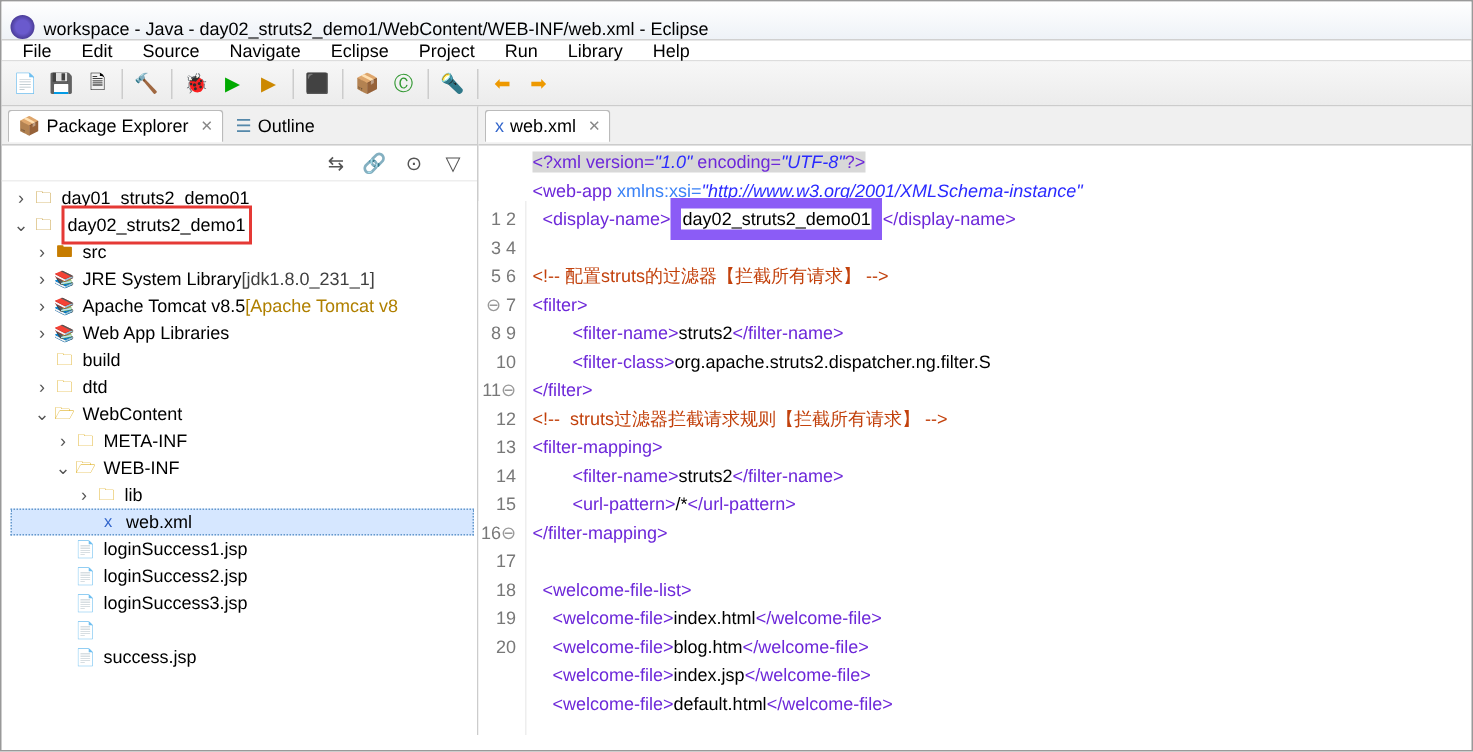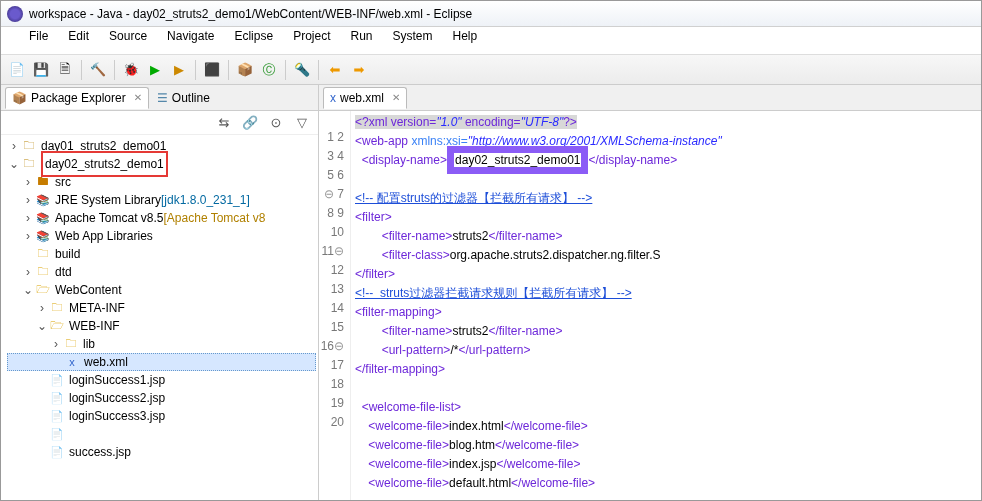--- a/index.html
+++ b/index.html
@@ -1,41 +1,41 @@
 <!DOCTYPE html>
 <html><head>
 <meta charset="utf-8">
 <style>
 * { margin: 0; padding: 0; box-sizing: border-box; font-family: "Segoe UI", Tahoma, sans-serif; font-size: 12px; }
 body { width: 982px; height: 501px; background: #fff; overflow: hidden; border: 1px solid #999; }
-.titlebar { height: 26px; background: linear-gradient(#fff,#eef2f7); display: flex; align-items: center; padding: 0 6px; border-bottom: 1px solid #d0d0d0; }
+.titlebar { height: 26px; background: linear-gradient(#fff,#eef2f7); display: flex; align-items: flex-end; padding: 0 6px; border-bottom: 1px solid #d0d0d0; }
 .titlebar-icon { width: 16px; height: 16px; margin-right: 6px; background: radial-gradient(circle,#6a5acd 40%,#4b3d99 70%); border-radius: 50%; display:inline-block; }
-.menubar { height: 28px; display: flex; padding: 0 20px; border-bottom: 1px solid #ddd; gap: 4px; }
+.menubar { height: 14px; display: flex; align-items: center; padding: 0 6px; border-bottom: 1px solid #ddd; gap: 4px; }
 .menubar span { padding: 2px 8px; cursor: default; }
 .toolbar { height: 30px; display: flex; align-items: center; padding: 0 6px; border-bottom: 1px solid #ccc; gap: 4px; background: linear-gradient(#f7f7f7,#ececec); }
 .tbtn { width: 20px; height: 20px; display: inline-flex; align-items: center; justify-content: center; border: 1px solid transparent; cursor: pointer; font-size: 13px; }
 .tsep { width:1px; height:20px; background:#ccc; margin:0 2px; }
 .workarea { display: flex; height: calc(100% - 80px); }
 .leftpanel { width: 318px; border-right: 1px solid #ccc; display: flex; flex-direction: column; }
 .tabs { height: 26px; display: flex; align-items: center; border-bottom: 1px solid #ccc; padding: 0 4px; gap: 2px; background: #f0f0f0; }
 .tab { padding: 3px 6px; display: flex; align-items: center; gap: 4px; cursor: default; }
 .tab.active { background: #fff; border: 1px solid #bbb; border-bottom-color: #fff; border-radius: 3px 3px 0 0; }
 .minitoolbar { height: 24px; display: flex; align-items: center; justify-content: flex-end; padding: 0 6px; gap: 6px; border-bottom: 1px solid #eee; color:#555; }
 .tree { flex: 1; overflow: auto; padding: 2px 2px 2px 6px; }
 .tnode { display: flex; align-items: center; height: 18px; cursor: default; white-space: nowrap; }
 .twister { width: 14px; text-align: center; color: #555; }
 .ticon { width: 16px; height: 16px; margin-right: 4px; display: inline-flex; align-items: center; justify-content: center; font-size: 11px; }
 .ind1 { padding-left: 14px; } .ind2 { padding-left: 28px; } .ind3 { padding-left: 42px; }
 .selected-box { border: 2px solid #e53935; padding: 4px 2px; }
 .rightpanel { flex: 1; display: flex; flex-direction: column; }
 .editortabs { height: 26px; display: flex; align-items: center; border-bottom: 1px solid #ccc; padding: 0 4px; background: #f0f0f0; }
 .editor { flex: 1; display: flex; font-family: "Courier New", monospace; font-size: 14px; position: relative; }
-.gutter { width: 32px; text-align: right; color: #787878; padding: 17px 6px 2px 0; background: #fff; border-right:1px solid #eee; line-height: 19px; }
+.gutter { width: 32px; text-align: right; color: #787878; padding: 3px 6px 2px 0; background: #fff; border-right:1px solid #eee; line-height: 19px; margin-top: 37px; }
 .codearea { flex:1; padding: 2px 4px; line-height: 19px; white-space: pre; overflow:hidden; }
-.c-tag { color: #6d28d9; } .c-attr { color: #3b82f6; } .c-str { color: #2a2aff; font-style: italic; } .c-cmt { color: #1d4ed8; text-decoration: underline; } .c-txt { color: #000; }
+.c-tag { color: #6d28d9; } .c-attr { color: #3b82f6; } .c-str { color: #2a2aff; font-style: italic; } .c-cmt { color: #c2410c; } .c-txt { color: #000; }
 .hl-box { border: 7px solid #8b5cf6; padding: 0 1px; }
 .watermark { position:absolute; right:8px; bottom:2px; color:#bbb; font-size:13px; font-family:"Courier New",monospace; }
 .fold { display:inline-block; width:10px; color:#999; text-align:center; }
 .ic-prj{color:#b8860b;} .ic-src{color:#c67c00;} .ic-lib{color:#2d7db3;} .ic-fld{color:#d9a300;} .ic-flo{color:#d9a300;} .ic-file{color:#4a6;}
 .close-x{color:#888;margin-left:4px;font-size:10px;}
 </style>
 </head>
 <body>
 
 <div class="titlebar">
@@ -44,21 +44,21 @@
 </div>
 
 <div class="menubar">
   <span>File</span>
   <span>Edit</span>
   <span>Source</span>
   <span>Navigate</span>
   <span>Eclipse</span>
   <span>Project</span>
   <span>Run</span>
-  <span>System</span>
+  <span>Library</span>
   <span>Help</span>
 </div>
 
 <div class="toolbar">
   <span class="tbtn">📄</span>
   <span class="tbtn">💾</span>
   <span class="tbtn">🗎</span>
   <span class="tsep"></span>
   <span class="tbtn">🔨</span>
   <span class="tsep"></span>
@@ -109,21 +109,21 @@
         </div>
       <div class="tnode ind1">
           <span class="twister">›</span>
           <span class="ticon ic-src">🖿</span>
           <span>src</span>
         </div>
       <div class="tnode ind1">
           <span class="twister">›</span>
           <span class="ticon ic-lib">📚</span>
           <span>JRE System Library</span> 
-          <span style="color:#0369a1">[jdk1.8.0_231_1]</span>
+          <span style="color:#404040">[jdk1.8.0_231_1]</span>
         </div>
       <div class="tnode ind1">
           <span class="twister">›</span>
           <span class="ticon ic-lib">📚</span>
           <span>Apache Tomcat v8.5</span> 
           <span style="color:#b08000">[Apache Tomcat v8</span>
         </div>
       <div class="tnode ind1">
           <span class="twister">›</span>
           <span class="ticon ic-lib">📚</span>

